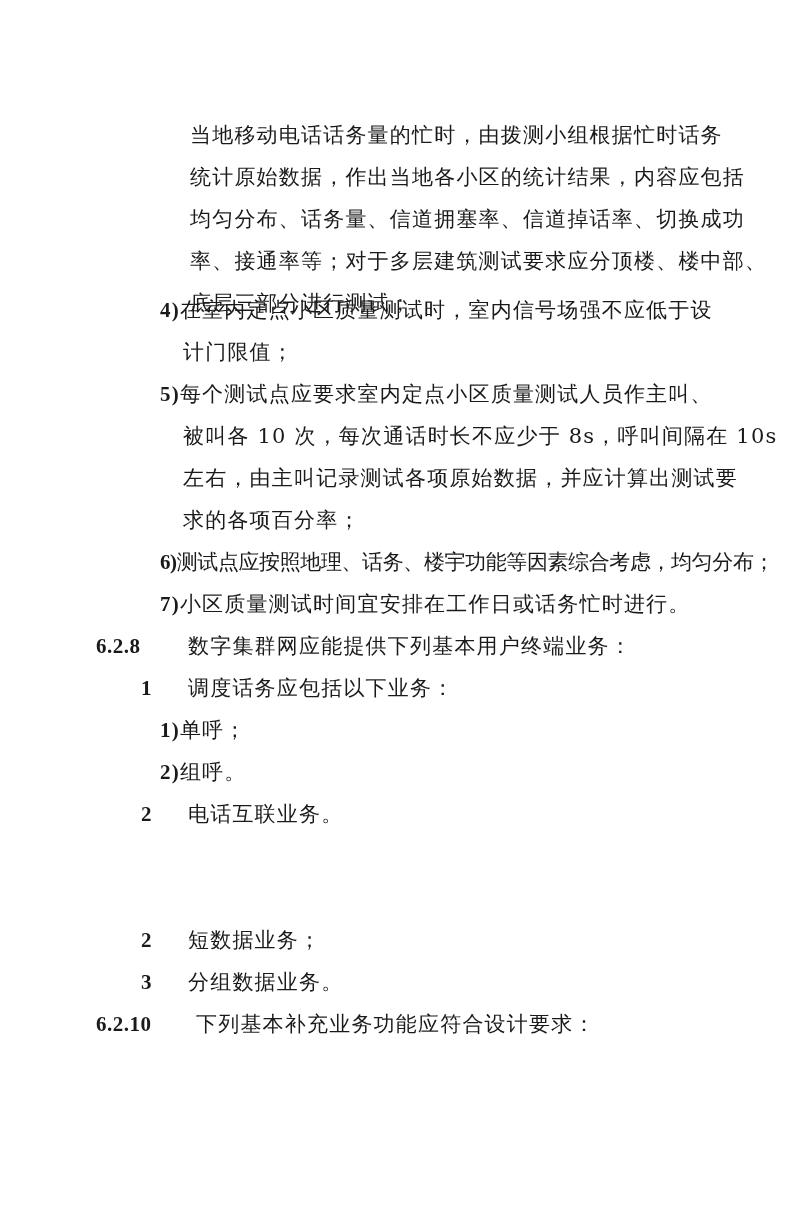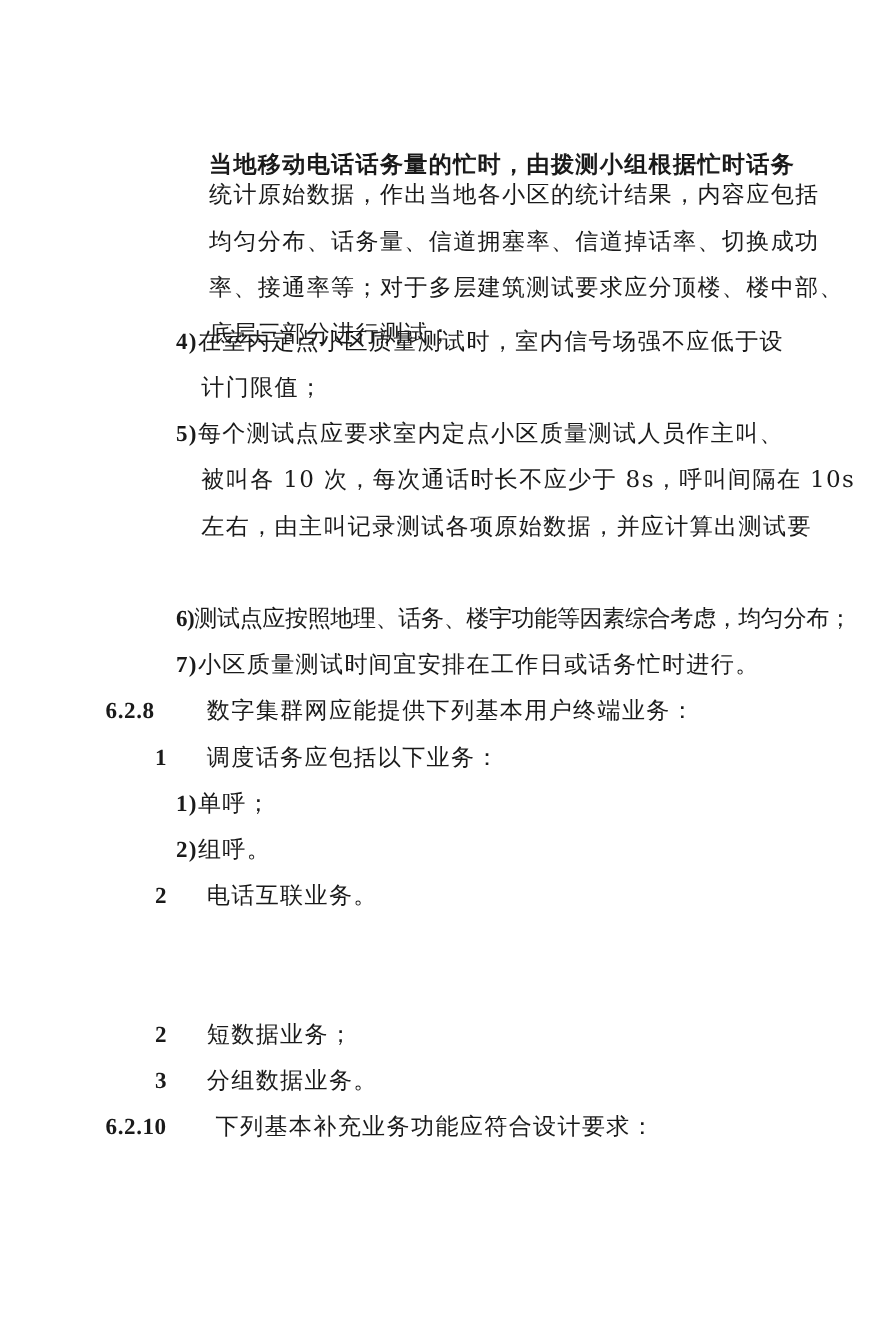--- a/index.html
+++ b/index.html
@@ -44,21 +44,21 @@
     .sub-num {
       font-weight: bold;
       font-family: "Liberation Serif", "DejaVu Serif", serif;
     }
   </style>
 </head>
 <body>
 
 <div class="page">
 
-  <div class="line" style="left:190px; top:135px;font-weight:bold;">当地移动电话话务量的忙时，由拨测小组根据忙时话务</div>
+  <div class="line" style="left:190px; top:121px;">当地移动电话话务量的忙时，由拨测小组根据忙时话务</div>
   <div class="line" style="left:190px; top:163px;">统计原始数据，作出当地各小区的统计结果，内容应包括</div>
   <div class="line" style="left:190px; top:205px;">均匀分布、话务量、信道拥塞率、信道掉话率、切换成功</div>
   <div class="line" style="left:190px; top:247px;">率、接通率等；对于多层建筑测试要求应分顶楼、楼中部、</div>
   <div class="line" style="left:190px; top:289px;text-align:right;">底层三部分进行测试；</div>
 
   <div class="line" style="left:160px; top:297px; top:297px;">
   </div>
   <div class="line" style="left:160px; top:297px;">
   </div>
 
@@ -96,20 +96,21 @@
   <div class="line" style="left:160px; top:296px;">
     <span class="sub-num">4)</span><span>在室内定点小区质量测试时，室内信号场强不应低于设</span>
   </div>
   <div class="line" style="left:183px; top:338px;">计门限值；</div>
 
   <div class="line" style="left:160px; top:380px;">
     <span class="sub-num">5)</span><span>每个测试点应要求室内定点小区质量测试人员作主叫、</span>
   </div>
   <div class="line" style="left:183px; top:422px;">被叫各 10 次，每次通话时长不应少于 8s，呼叫间隔在 10s</div>
   <div class="line" style="left:183px; top:464px;text-align:right;">左右，由主叫记录测试各项原始数据，并应计算出测试要</div>
+  <div class="line" style="left:183px; top:506px;">求的各项百分率；</div>
 
   <div class="line" style="left:160px; top:548px; letter-spacing:-0.4px;">
     <span class="sub-num">6)</span><span>测试点应按照地理、话务、楼宇功能等因素综合考虑，均匀分布；</span>
   </div>
 
   <div class="line" style="left:160px; top:590px;">
     <span class="sub-num">7)</span><span>小区质量测试时间宜安排在工作日或话务忙时进行。</span>
   </div>
 
   <div class="line" style="left:96px; top:632px;">

